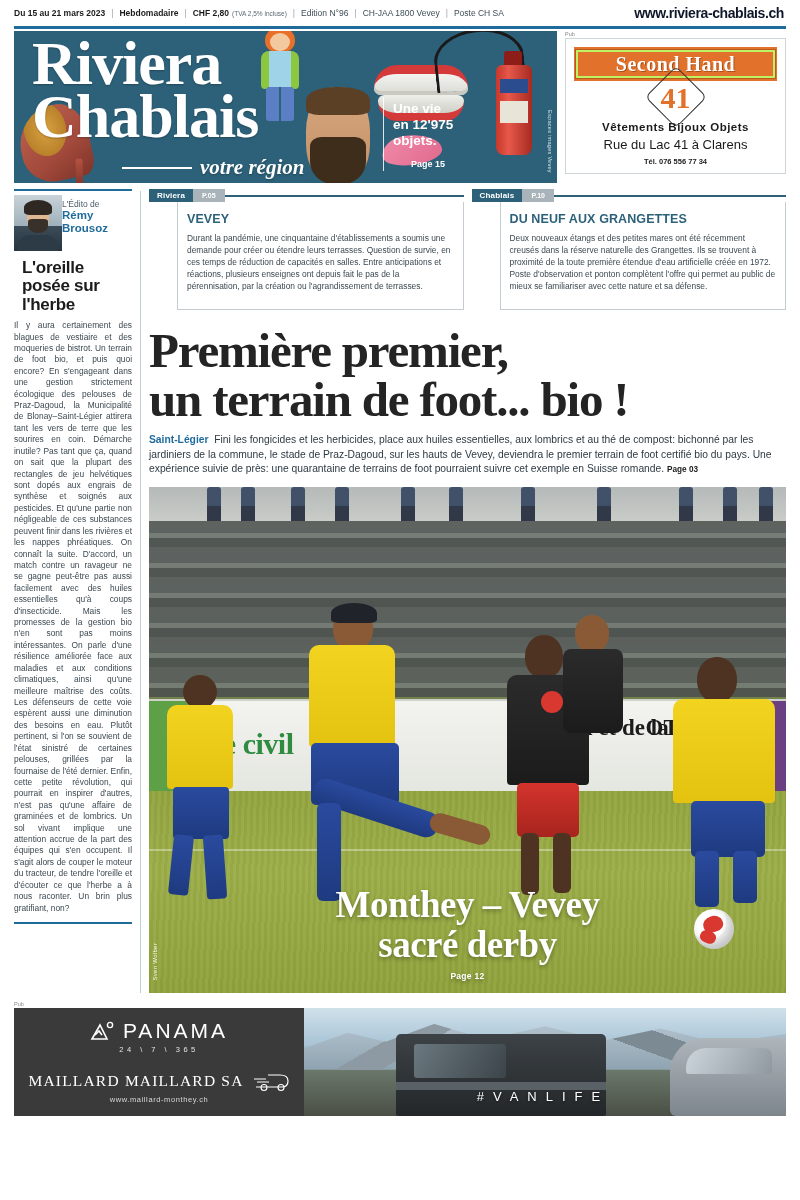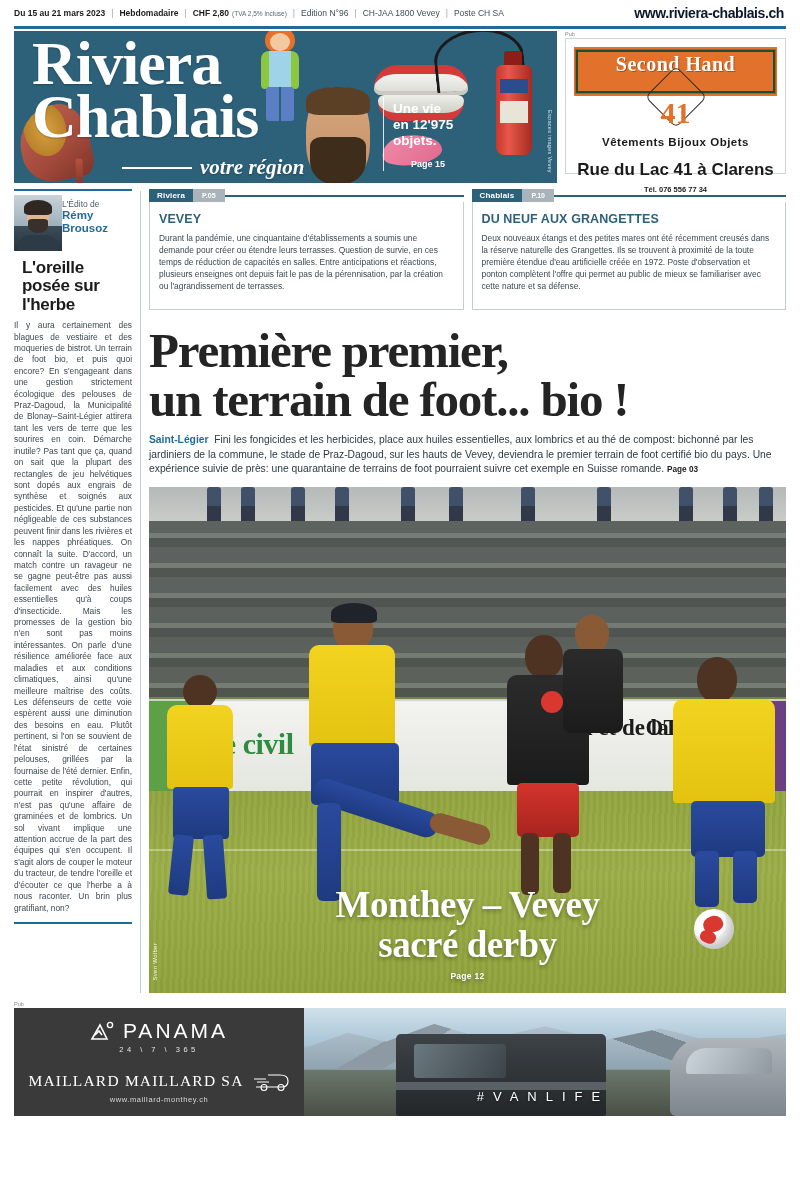--- a/index.html
+++ b/index.html
@@ -203,23 +203,23 @@
     background: #fff;
     position: relative;
   }
   .sh-banner {
     background: #e2722b;
     margin: 2px 4px 0 4px;
     padding: 3px 2px;
     position: relative;
   }
   .sh-banner .inner {
-    border: 2px solid #14532d;
+    border: 2px solid #bef264;
     outline: 1px solid #b85a1c;
-    padding: 1px 0 15px 0;
+    padding: 1px 0 0 0;
   }
   .sh-banner .txt {
     font-family: "Liberation Serif", serif;
     font-weight: bold;
     font-size: 20px;
     color: #ffffff;
     letter-spacing: .5px;
     text-shadow: 1px 1px 0 #a8501a;
   }
   .sh-41 {
@@ -238,21 +238,21 @@
     width: 44px; height: 44px;
     border: 1.5px solid #2b2b2b;
     border-radius: 6px;
     z-index: 1;
   }
   .sh-line1 {
     margin-top: 8px;
     font-size: 11.5px; font-weight: bold; color: #1b1b1b;
     letter-spacing: .5px;
   }
-  .sh-line2 { margin-top: 12px; font-size: 17px; font-weight: bold; color: #1b1b1b; }
+  .sh-line2 { margin-top: 4px; font-size: 13px; font-weight: normal; color: #1b1b1b; }
   .sh-tel { margin-top: 5px; font-size: 7.5px; font-weight: bold; color: #1b1b1b; }
 
   
   .content { display: flex; margin: 6px 4px 0 4px; gap: 8px; }
 
   
   .edito { width: 118px; flex: 0 0 118px; position: relative; }
   .edito-rule { height: 2px; background: #1f6b9c; margin-bottom: 4px; }
   .edito-head { display: flex; gap: 0; align-items: flex-start; }
   .edito-portrait {
@@ -312,20 +312,21 @@
   }
   .teaser-rule {
     position: absolute; left: 0; right: 0; top: 6px; height: 2px;
     background: #2c6179;
   }
   .teaser-box {
     border: 1px solid #c3ccd2; border-top: none;
     padding: 10px 9px 10px 9px;
     background: #fff;
     height: 108px;
+    margin-left: 28px;
   }
   .teaser-title {
     font-size: 12.5px; font-weight: bold; color: #2c6179;
     margin-bottom: 7px; letter-spacing: .1px;
   }
   .teaser-text {
     font-size: 8.4px; line-height: 1.42; color: #3b4850; text-align: left;
   }
 
   .headline {

